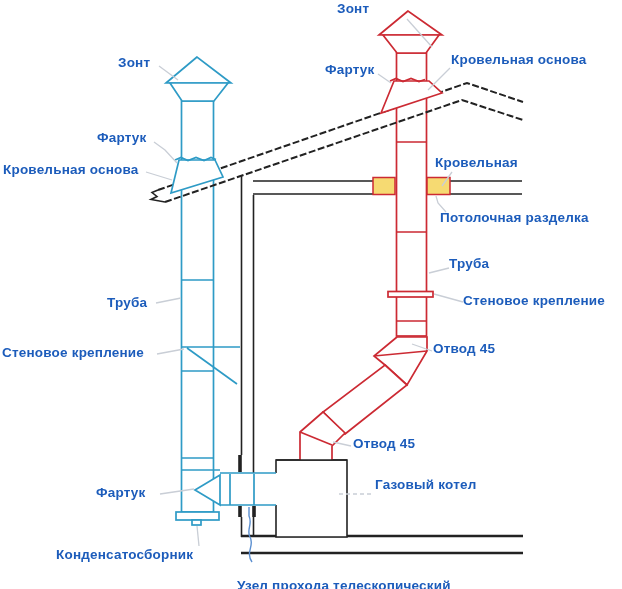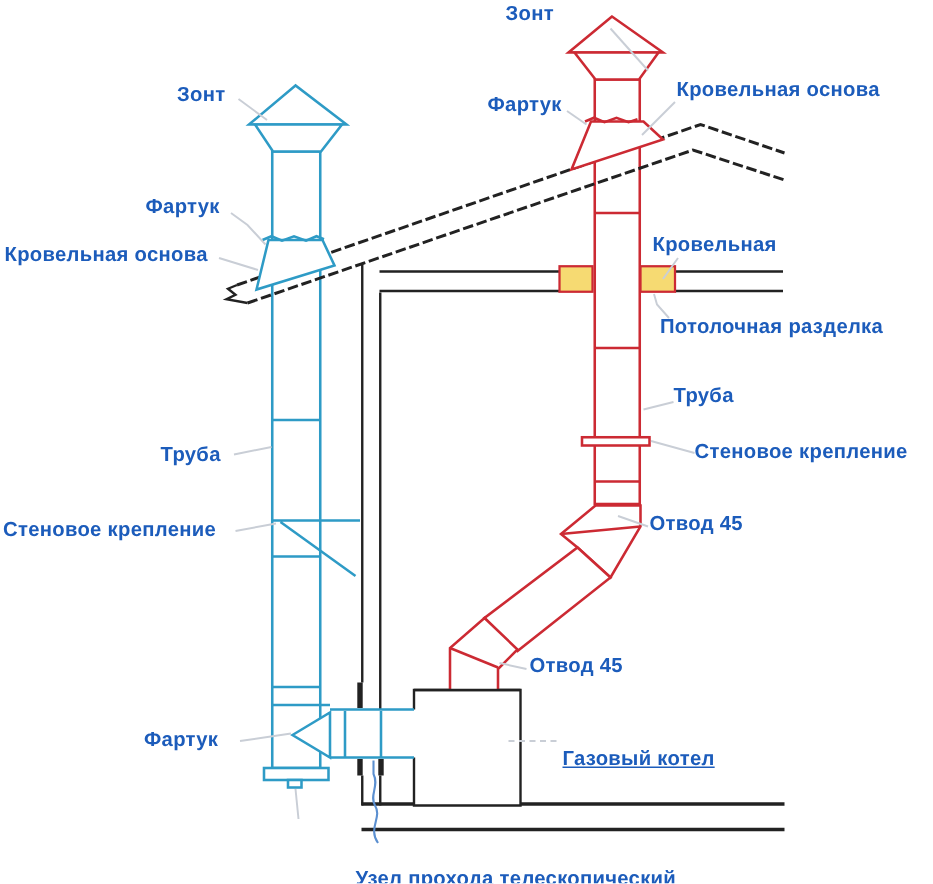--- a/index.html
+++ b/index.html
@@ -165,26 +165,27 @@
     <path class="ldb" d="M252,562 C245,552 255,545 250,537 C246,530 253,524 249,516 L249,507"></path>
   </g>
 </svg>
 
 <div class="lbl" style="left:118px;top:55px;">Зонт</div>
 <div class="lbl" style="left:97px;top:130px;">Фартук</div>
 <div class="lbl" style="left:3px;top:162px;">Кровельная основа</div>
 <div class="lbl" style="left:107px;top:295px;">Труба</div>
 <div class="lbl" style="left:2px;top:345px;">Стеновое крепление</div>
 <div class="lbl" style="left:96px;top:485px;">Фартук</div>
+<div class="lbl" style="left:56px;top:547px;">Конденсатосборник</div>
 <div class="lbl" style="left:237px;top:561px;margin-top:17px;">Узел прохода телескопический</div>
 
 <div class="lbl" style="left:337px;top:1px;">Зонт</div>
 <div class="lbl" style="left:325px;top:62px;">Фартук</div>
 <div class="lbl" style="left:451px;top:52px;">Кровельная основа</div>
 <div class="lbl" style="left:435px;top:155px;">Кровельная</div>
 <div class="lbl" style="left:440px;top:210px;">Потолочная разделка</div>
 <div class="lbl" style="left:449px;top:256px;">Труба</div>
 <div class="lbl" style="left:463px;top:293px;">Стеновое крепление</div>
 <div class="lbl" style="left:433px;top:341px;">Отвод 45</div>
 <div class="lbl" style="left:353px;top:436px;">Отвод 45</div>
-<div class="lbl" style="left:375px;top:498px;text-decoration:underline;">Газовый котел</div>
+<div class="lbl" style="left:375px;top:477px;">Газовый котел</div>
 
 </div>
 
 </body></html>

